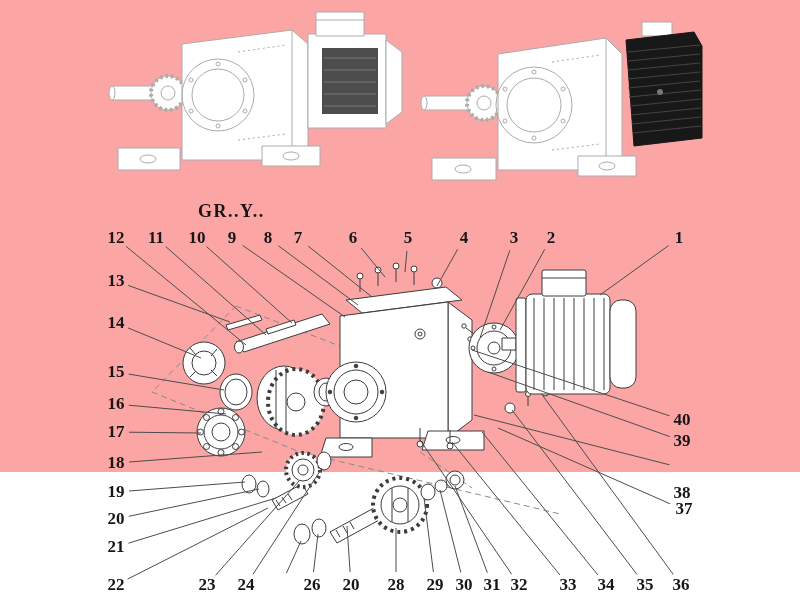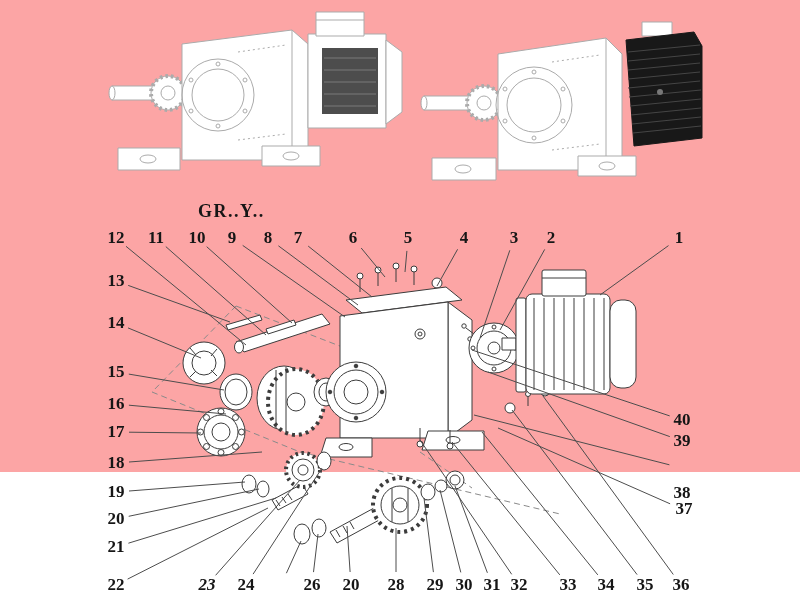--- a/index.html
+++ b/index.html
@@ -350,21 +350,21 @@
       <div class="callout" style="left: 116px; top: 281px;">13</div>
       <div class="callout" style="left: 116px; top: 323px;">14</div>
       <div class="callout" style="left: 116px; top: 372px;">15</div>
       <div class="callout" style="left: 116px; top: 404px;">16</div>
       <div class="callout" style="left: 116px; top: 432px;">17</div>
       <div class="callout" style="left: 116px; top: 463px;">18</div>
       <div class="callout" style="left: 116px; top: 492px;">19</div>
       <div class="callout" style="left: 116px; top: 519px;">20</div>
       <div class="callout" style="left: 116px; top: 547px;">21</div>
       <div class="callout" style="left: 116px; top: 585px;">22</div>
-      <div class="callout" style="left: 207px; top: 585px; font-style: italic;">23</div>
+      <div class="callout" style="left: 207px; top: 585px;">23</div>
       <div class="callout" style="left: 246px; top: 585px; text-align: right;">24</div>
       <div class="callout" style="left: 281px; top: 585px; margin-top: 29px;">25</div>
       <div class="callout" style="left: 312px; top: 585px;">26</div>
       <div class="callout" style="left: 351px; top: 585px;">20</div>
       <div class="callout" style="left: 396px; top: 585px;">28</div>
       <div class="callout" style="left: 435px; top: 585px;">29</div>
       <div class="callout" style="left: 464px; top: 585px;">30</div>
       <div class="callout" style="left: 492px; top: 585px;">31</div>
       <div class="callout" style="left: 519px; top: 585px;">32</div>
       <div class="callout" style="left: 568px; top: 585px;">33</div>

